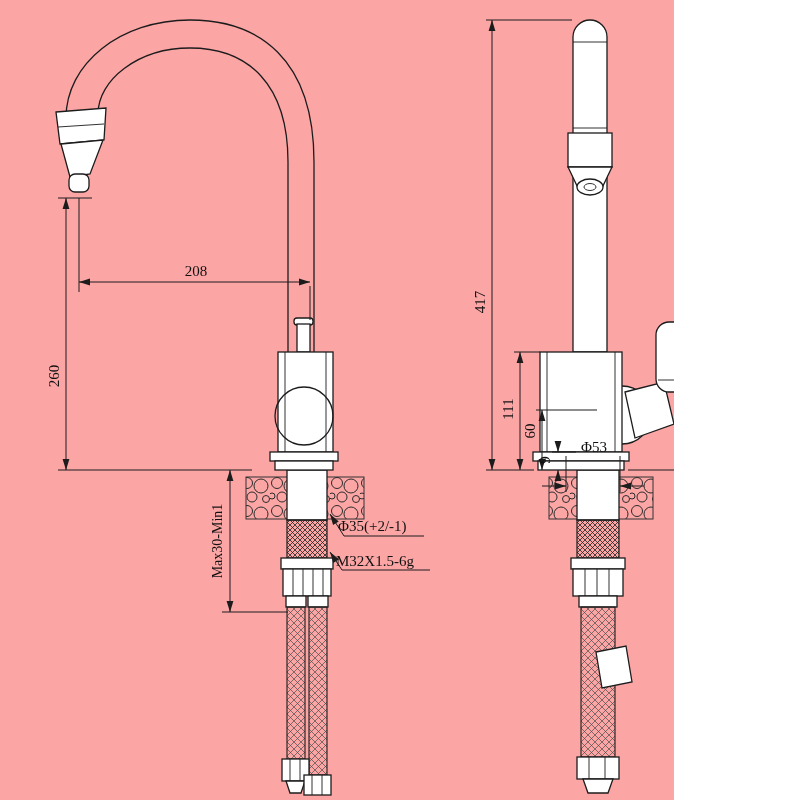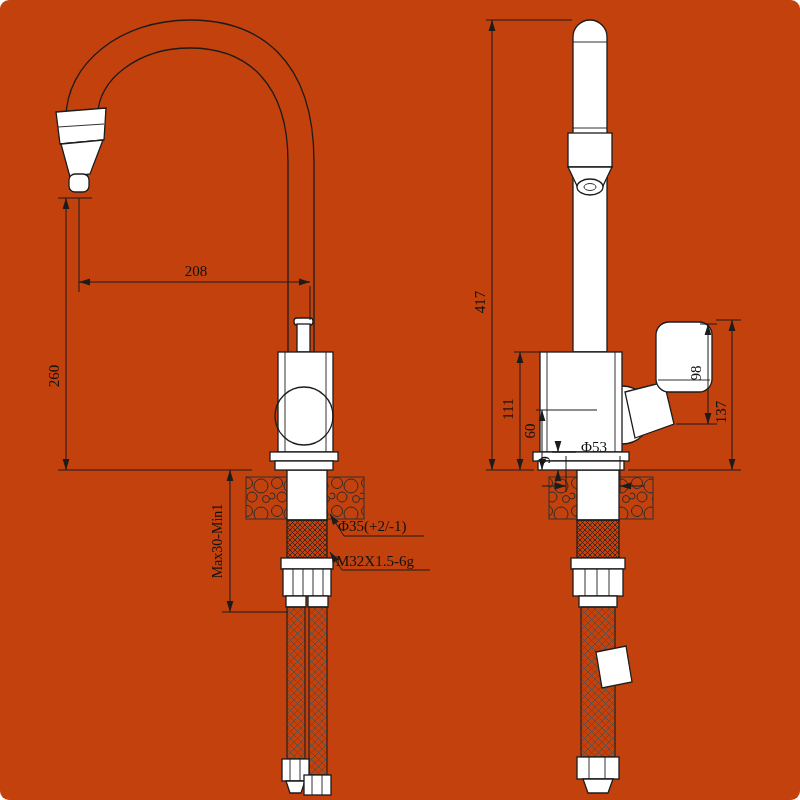--- a/index.html
+++ b/index.html
@@ -1,16 +1,16 @@
 <!DOCTYPE html>
 <html><head>
 <meta charset="utf-8">
 <style>
   html,body{margin:0;padding:0;background:#fff;}
-  .sheet{width:800px;height:800px;background:#c2410c;position:relative;overflow:hidden;border-radius:9px;}
+  .sheet{width:674px;height:800px;background:#fca5a5;position:relative;overflow:hidden;}
   svg{display:block;}
   .ln{stroke:#1c1c1c;fill:none;stroke-width:1.3;stroke-linecap:round;}
   .lnw{stroke:#1c1c1c;fill:#ffffff;stroke-width:1.3;}
   .thin{stroke:#1c1c1c;fill:none;stroke-width:0.9;}
   .dimln{stroke:#1c1c1c;fill:none;stroke-width:1;}
   text.dim{font-family:"Liberation Serif", serif;font-size:15px;fill:#111;}
   text.dimsm{font-family:"Liberation Serif", serif;font-size:14px;fill:#111;}
 </style>
 </head>
 <body>

